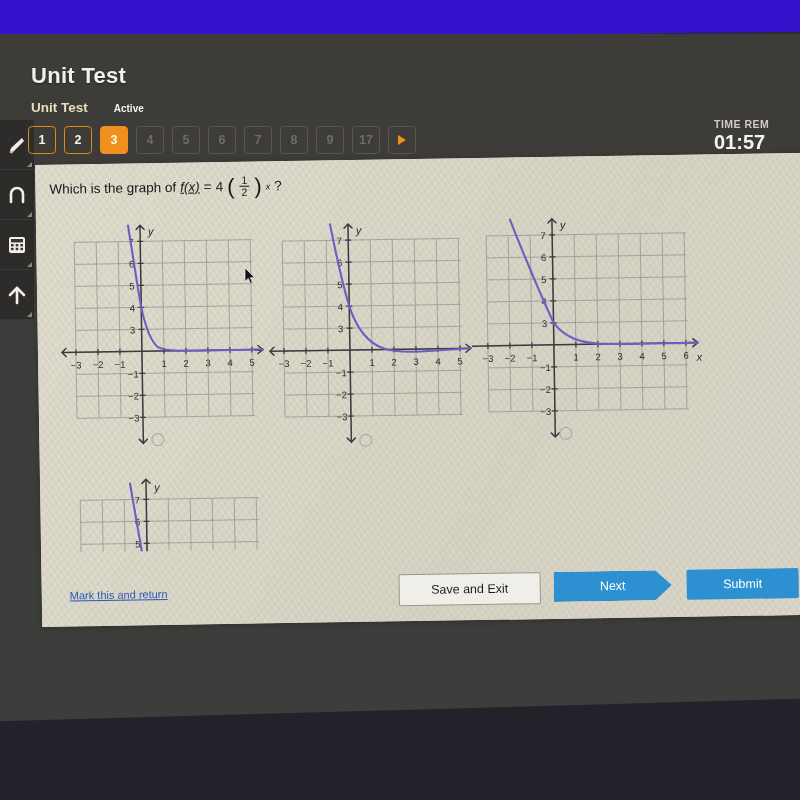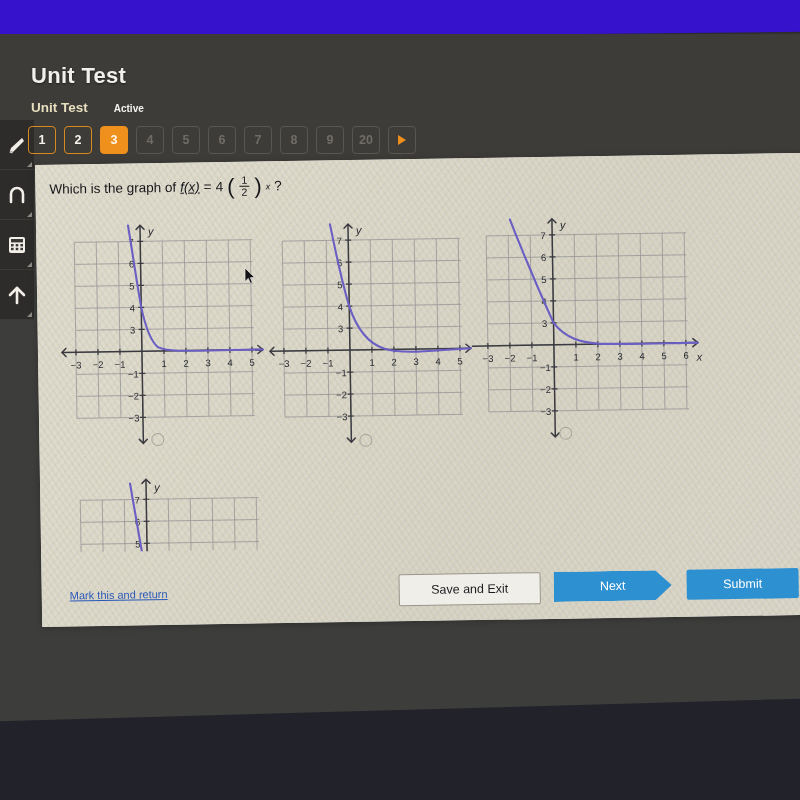--- a/index.html
+++ b/index.html
@@ -214,26 +214,30 @@
   <div id="qnav">
     <div class="qbtn done">1</div>
     <div class="qbtn done">2</div>
     <div class="qbtn active">3</div>
     <div class="qbtn future">4</div>
     <div class="qbtn future">5</div>
     <div class="qbtn future">6</div>
     <div class="qbtn future">7</div>
     <div class="qbtn future">8</div>
     <div class="qbtn future">9</div>
-    <div class="qbtn future">20</div>
+    <div class="qbtn future">17</div>
     <div class="qbtn nextarrow">
       <span class="tri"></span>
     </div>
   </div>
 
+  <div id="timer">
+    <div class="lbl">TIME REM</div>
+    <div class="val">01:57</div>
+  </div>
 
   <div id="sheet">
 
     <div id="qtext">
       <span>Which is the graph of</span>
       <span class="fn">f(x)</span>
       <span>=</span>
       <span>4</span>
       <span class="paren">(</span>
       <span class="frac">

